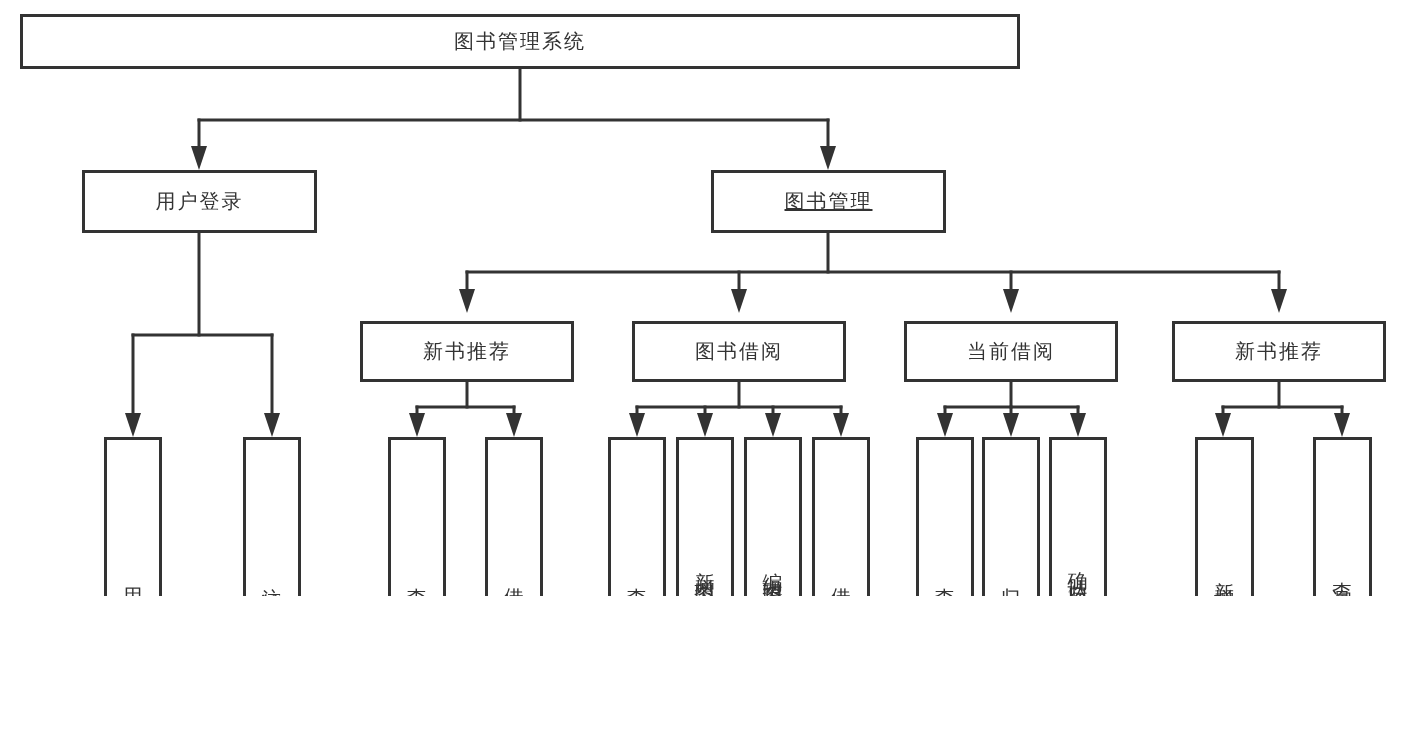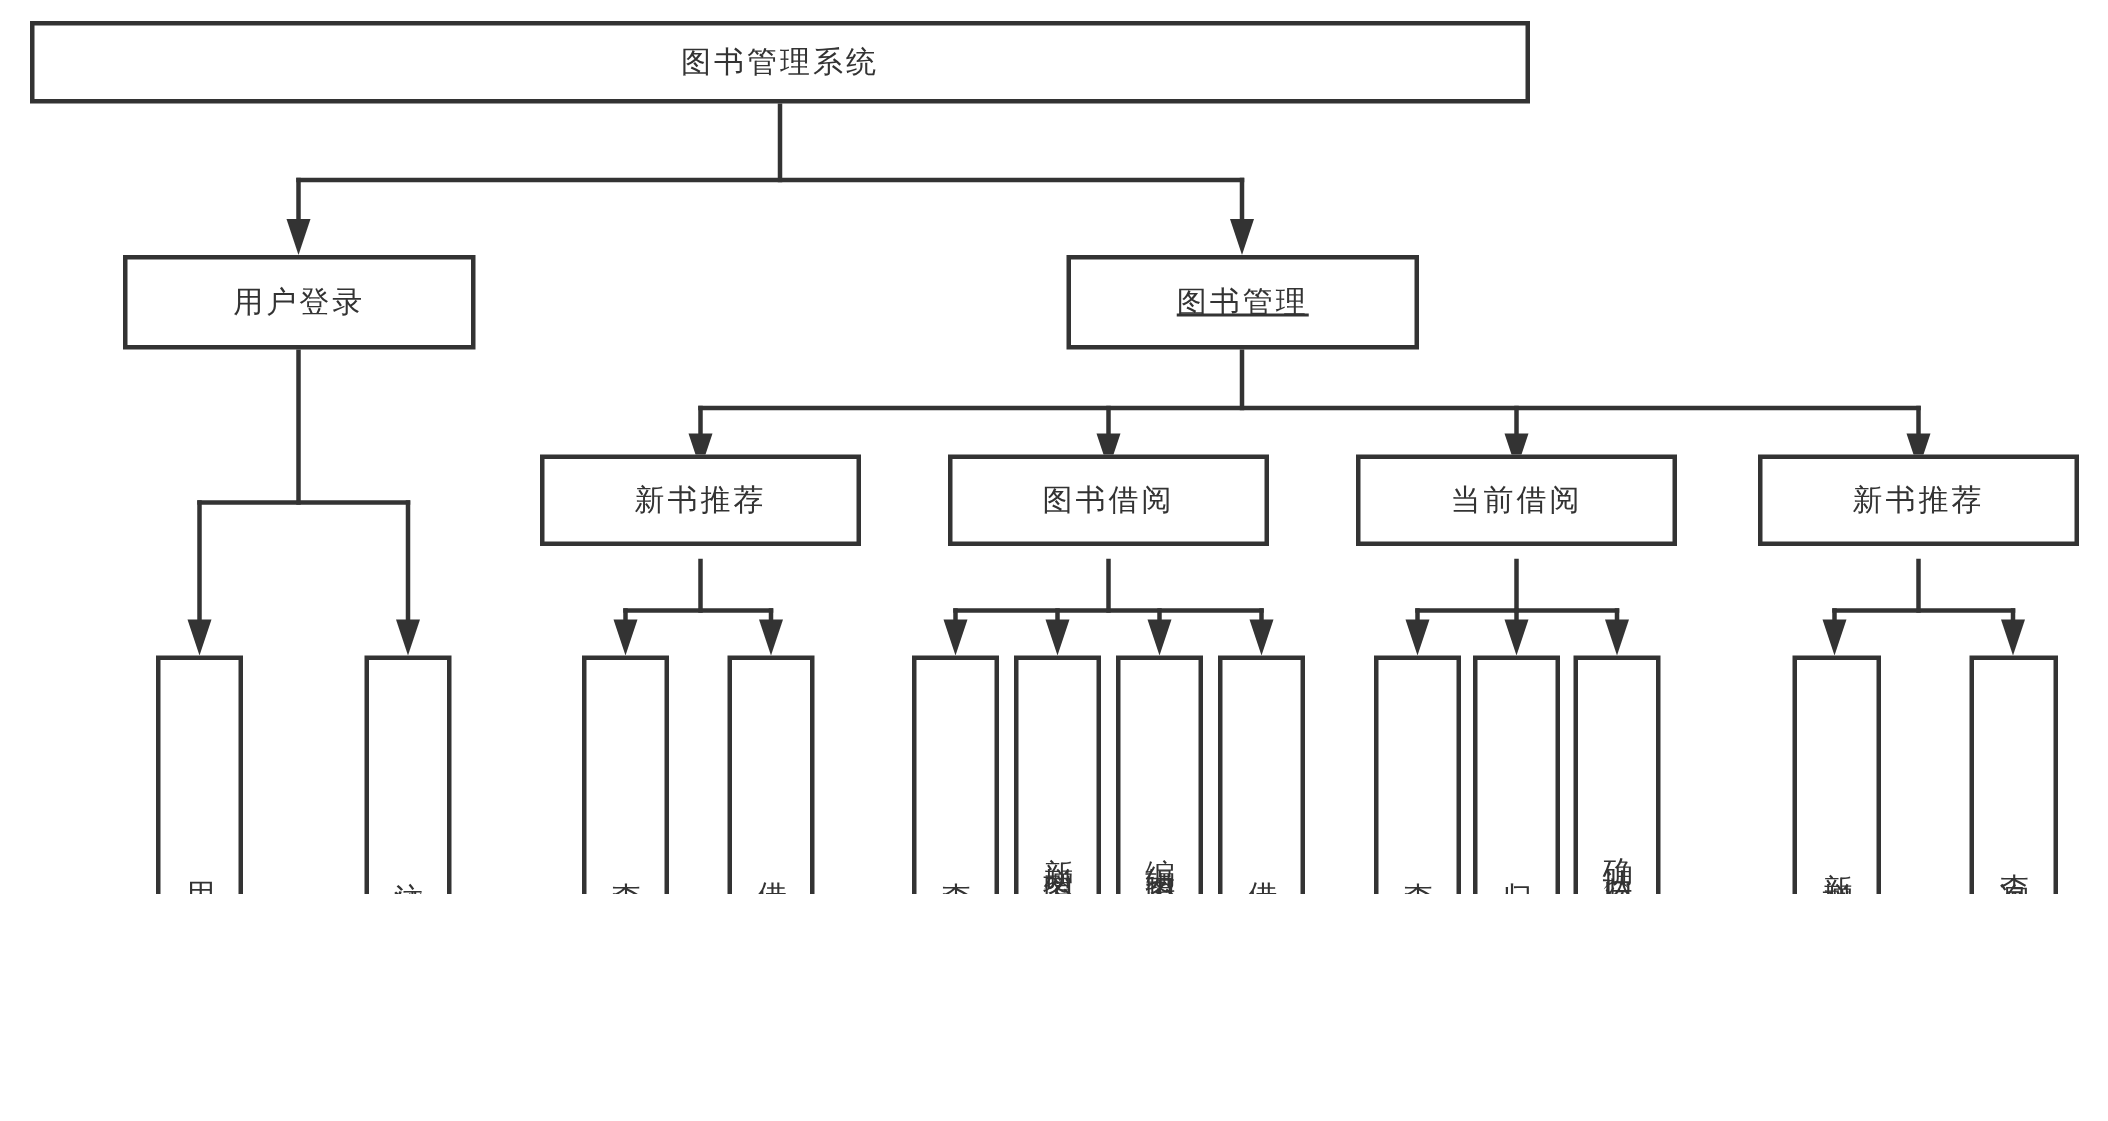--- a/index.html
+++ b/index.html
@@ -32,21 +32,21 @@
     display: flex;
     align-items: center;
     justify-content: center;
     font-size: 20px;
     letter-spacing: 2px;
     z-index: 1;
   }
   .root-box  { left: 20px;  top: 14px;  width: 1000px; height: 55px; }
   .n2a       { left: 82px;  top: 170px; width: 235px;  height: 63px; }
   .n2b       { left: 711px; top: 170px; width: 235px;  height: 63px; text-decoration: underline; }
-  .n3        { top: 303px;  width: 214px; height: 61px; }
+  .n3        { top: 321px;  width: 214px; height: 61px; }
   .n3a { left: 360px; }  .n3b { left: 632px; text-align: center; }
   .n3c { left: 904px; }  .n3d { left: 1172px; }
   .leaf {
     position: absolute;
     top: 437px;
     width: 58px;
     height: 296px;
     box-sizing: border-box;
     background: #ffffff;
     border: 3px solid #333333;

